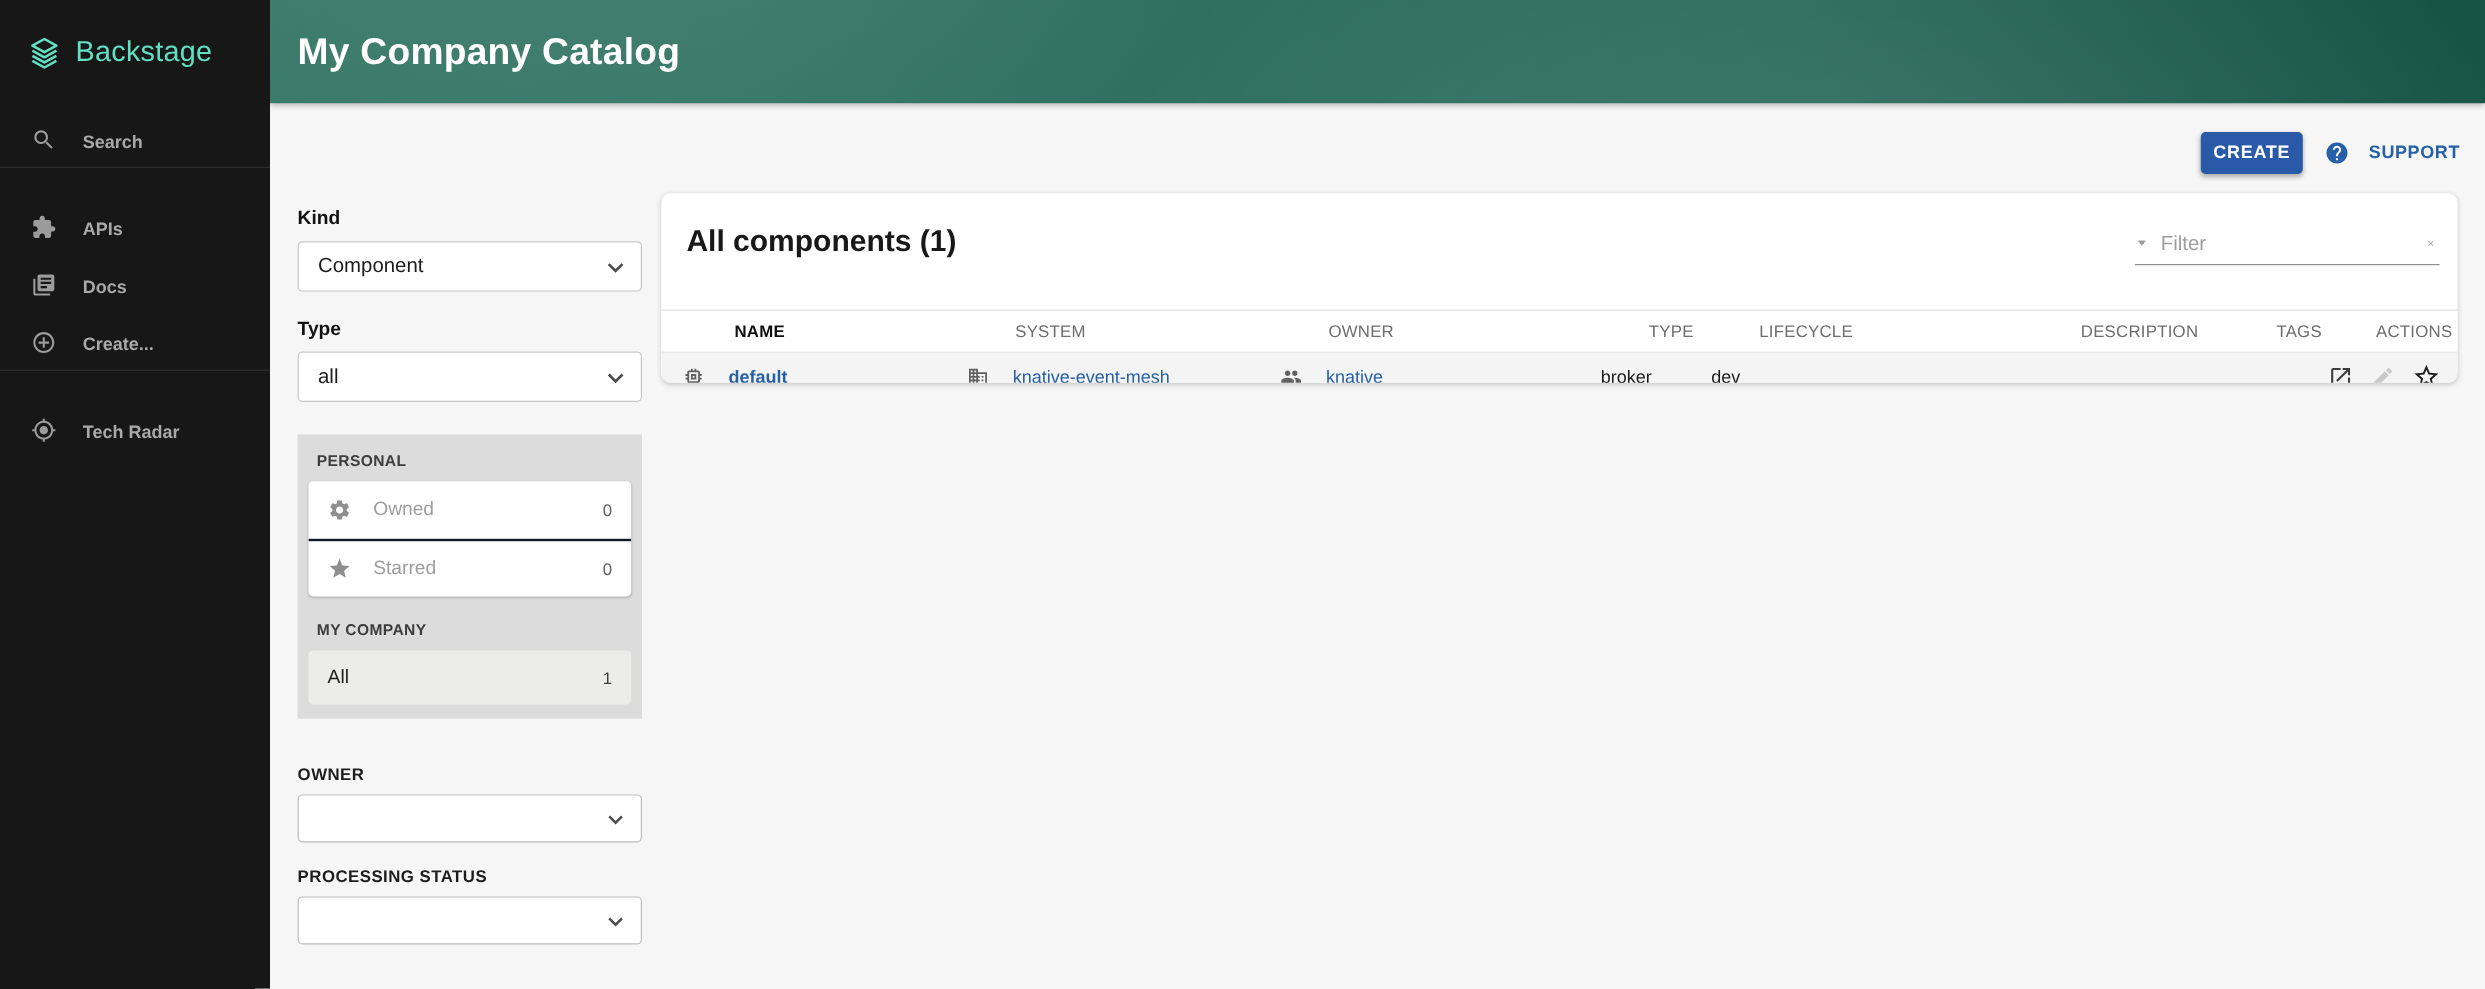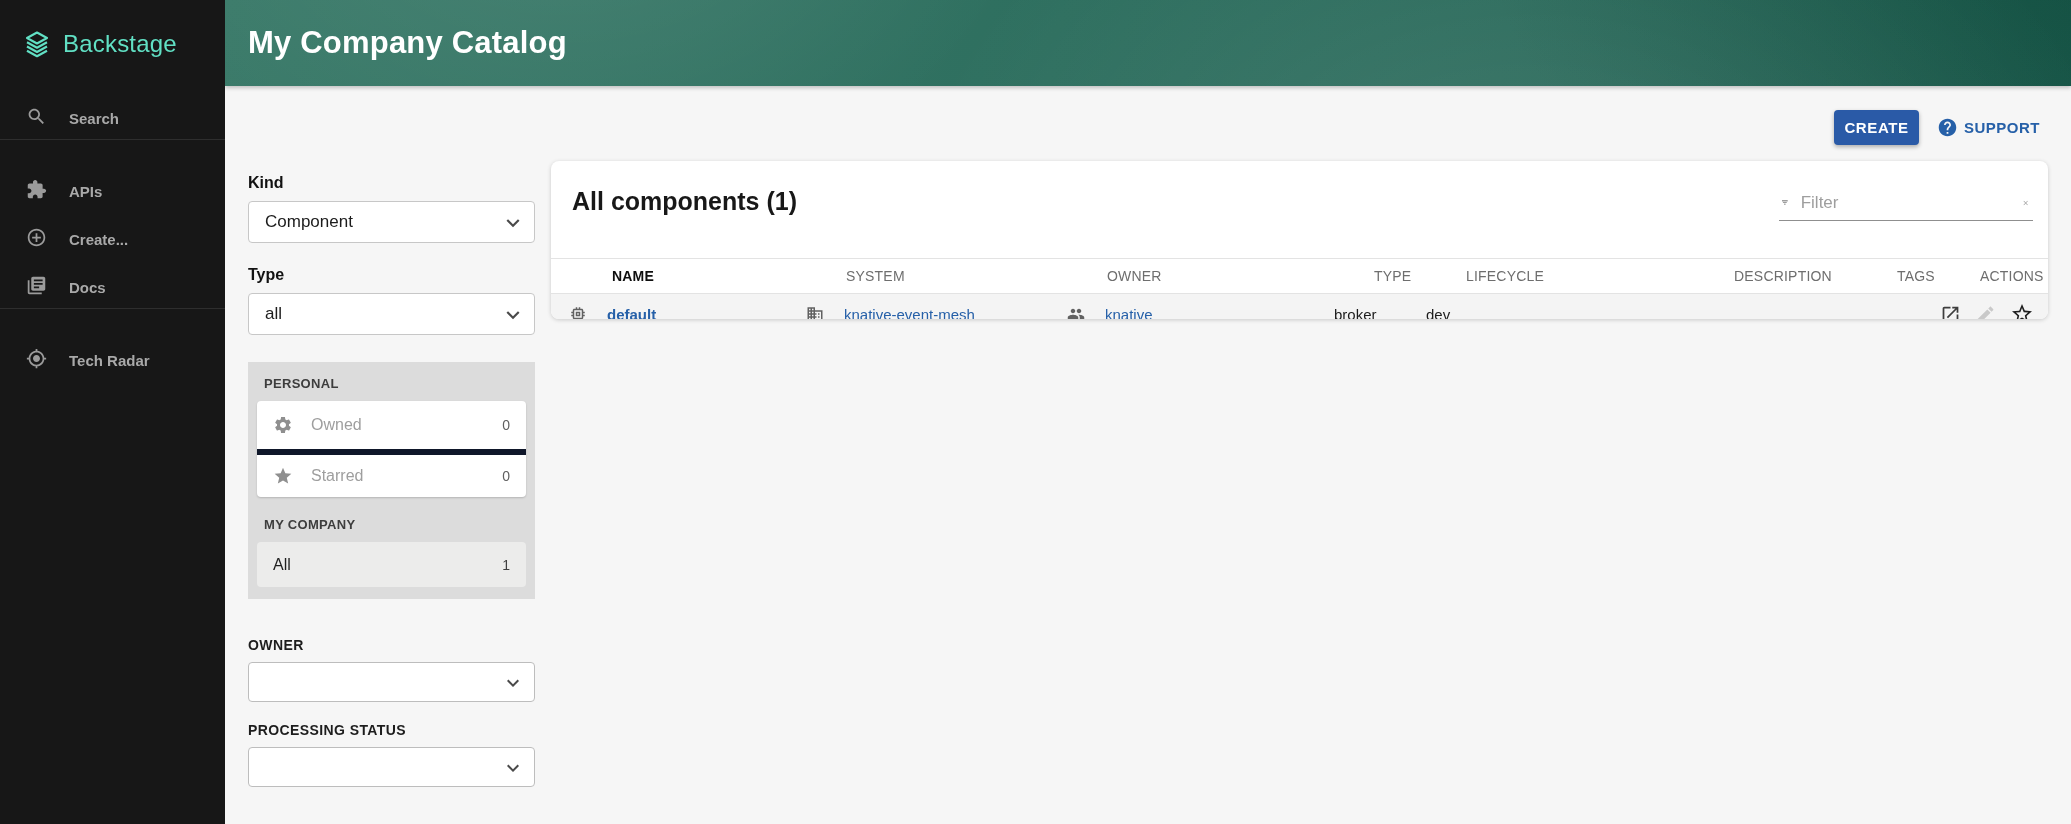--- a/index.html
+++ b/index.html
@@ -33,41 +33,41 @@
     display:flex; align-items:center; box-shadow:0 2px 4px rgba(0,0,0,0.22); }
   .page-title { color:#ffffff; font-size:31px; font-weight:700; padding-left:23px;
                 letter-spacing:.2px; }
 
   
   .create-btn { position:absolute; left:1834px; top:110px; width:85px; height:35px;
     background:#2a5aa7; color:#ffffff; border:none; border-radius:4px;
     font-family:"Liberation Sans",sans-serif; font-size:15px; font-weight:600;
     letter-spacing:.6px; box-shadow:0 2px 4px rgba(0,0,0,0.3); cursor:pointer; }
   .support-link { position:absolute; left:1937px; top:110px; height:35px;
-    display:flex; align-items:center; gap:6px; color:#2660a8; cursor:pointer; }
+    display:flex; align-items:center; gap:16px; color:#2660a8; cursor:pointer; }
   .support-link .h-icon { width:21px; height:21px; color:#2660a8; }
   .support-label { font-size:15px; font-weight:700; letter-spacing:.5px; }
 
   
   .filters { position:absolute; left:248px; top:174px; width:287px; }
   .f-label { font-size:16px; font-weight:700; color:#121212; margin-bottom:9px; }
   .f-select { position:relative; height:42px; background:#fff; border:1px solid #c7c7c7;
     border-radius:4px; display:flex; align-items:center; padding-left:16px;
     font-size:17px; color:#1c1c1c; cursor:pointer; }
   .f-select .chev { position:absolute; right:8px; top:8px; width:26px; height:26px; color:#4a4a4a; }
   .gap22 { height:23px; } .gap26 { height:27px; } .gap38 { height:38px; } .gap20 { height:20px; }
 
   .picker-card { background:#dcdcdc; border-radius:0; padding:12px 9px 10px 9px; }
   .picker-head { font-size:13px; font-weight:700; color:#3d3d3d; letter-spacing:.3px;
                  margin:2px 0 10px 7px; }
   .picker-head.second { margin-top:20px; }
   .picker-panel { background:#ffffff; border-radius:4px; overflow:hidden;
                   box-shadow:0 1px 2px rgba(0,0,0,0.18); }
   .picker-row { display:flex; align-items:center; height:48px; padding:0 16px; cursor:pointer; }
-  .picker-row + .picker-row { border-top:6px solid #0f172a; }
+  .picker-row + .picker-row { border-top:2px solid #0f172a; }
   .picker-row .p-icon { width:20px; height:20px; color:#8f8f8f; margin-right:18px; }
   .picker-row .p-label { font-size:16px; color:#9e9e9e; flex:1; }
   .picker-row .p-count { font-size:14px; color:#5f5f5f; }
   .all-row { display:flex; align-items:center; height:45px; padding:0 16px;
              background:#ececeb; border-radius:4px; cursor:pointer; margin-bottom:2px; }
   .all-row .p-label { font-size:16px; color:#1f1f1f; flex:1; }
   .all-row .p-count { font-size:14px; color:#3f3f3f; }
 
   .mini-label { font-size:14px; font-weight:600; color:#1d1d1d; letter-spacing:.4px;
                 margin-bottom:9px; }
@@ -137,30 +137,30 @@
 
     <div class="side-item">
       <svg class="s-icon" viewBox="0 0 24 24" fill="currentColor">
           <path d="M20.5 11H19V7c0-1.1-.9-2-2-2h-4V3.5C13 2.12 11.88 1 10.5 1S8 2.12 8 3.5V5H4c-1.1 0-1.99.9-1.99 2v3.8H3.5c1.49 0 2.7 1.21 2.7 2.7s-1.21 2.7-2.7 2.7H2V20c0 1.1.9 2 2 2h3.8v-1.5c0-1.49 1.21-2.7 2.7-2.7 1.49 0 2.7 1.21 2.7 2.7V22H17c1.1 0 2-.9 2-2v-4h1.5c1.38 0 2.5-1.12 2.5-2.5S21.88 11 20.5 11z"></path>
         </svg>
       <span>APIs</span>
     </div>
 
     <div class="side-item">
       <svg class="s-icon" viewBox="0 0 24 24" fill="currentColor">
+          <path d="M4 6H2v14c0 1.1.9 2 2 2h14v-2H4V6zm16-4H8c-1.1 0-2 .9-2 2v12c0 1.1.9 2 2 2h12c1.1 0 2-.9 2-2V4c0-1.1-.9-2-2-2zm-1 9H9V9h10v2zm-4 4H9v-2h6v2zm4-8H9V5h10v2z"></path>
+        </svg>
+      <span>Docs</span>
+    </div>
+
+    <div class="side-item">
+      <svg class="s-icon" viewBox="0 0 24 24" fill="currentColor">
           <path d="M13 7h-2v4H7v2h4v4h2v-4h4v-2h-4V7zm-1-5C6.48 2 2 6.48 2 12s4.48 10 10 10 10-4.48 10-10S17.52 2 12 2zm0 18c-4.41 0-8-3.59-8-8s3.59-8 8-8 8 3.59 8 8-3.59 8-8 8z"></path>
         </svg>
       <span>Create...</span>
-    </div>
-
-    <div class="side-item">
-      <svg class="s-icon" viewBox="0 0 24 24" fill="currentColor">
-          <path d="M4 6H2v14c0 1.1.9 2 2 2h14v-2H4V6zm16-4H8c-1.1 0-2 .9-2 2v12c0 1.1.9 2 2 2h12c1.1 0 2-.9 2-2V4c0-1.1-.9-2-2-2zm-1 9H9V9h10v2zm-4 4H9v-2h6v2zm4-8H9V5h10v2z"></path>
-        </svg>
-      <span>Docs</span>
     </div>
 
     <div class="side-divider"></div>
 
     <div class="side-item">
       <svg class="s-icon" viewBox="0 0 24 24" fill="currentColor">
           <path d="M12 8c-2.21 0-4 1.79-4 4s1.79 4 4 4 4-1.79 4-4-1.79-4-4-4zm8.94 3c-.46-4.17-3.77-7.48-7.94-7.94V1h-2v2.06C6.83 3.52 3.52 6.83 3.06 11H1v2h2.06c.46 4.17 3.77 7.48 7.94 7.94V23h2v-2.06c4.17-.46 7.48-3.77 7.94-7.94H23v-2h-2.06zM12 19c-3.87 0-7-3.13-7-7s3.13-7 7-7 7 3.13 7 7-3.13 7-7 7z"></path>
         </svg>
       <span>Tech Radar</span>
     </div>

